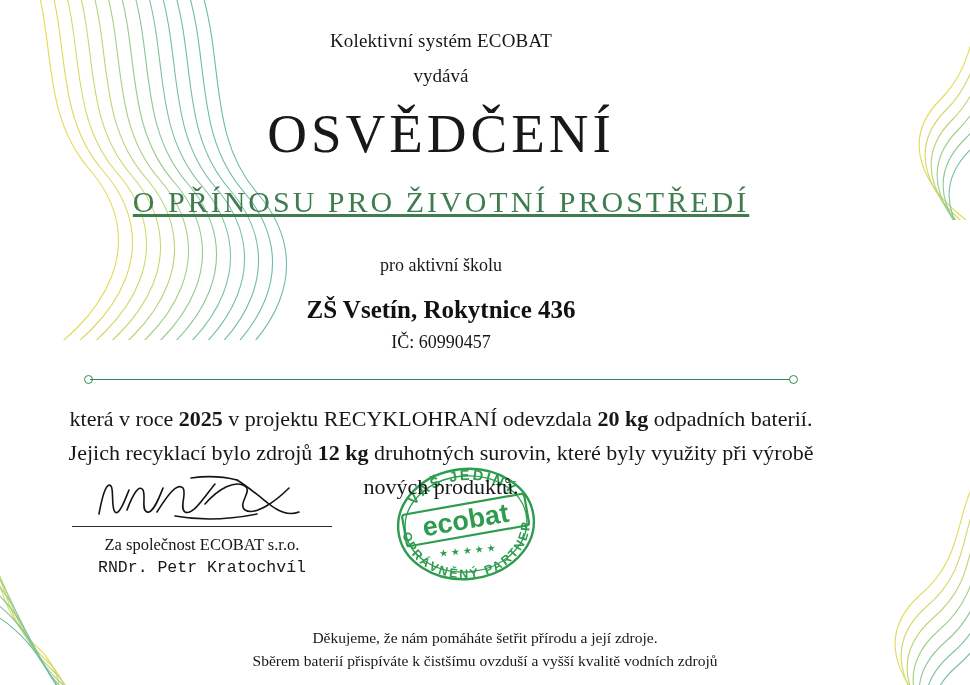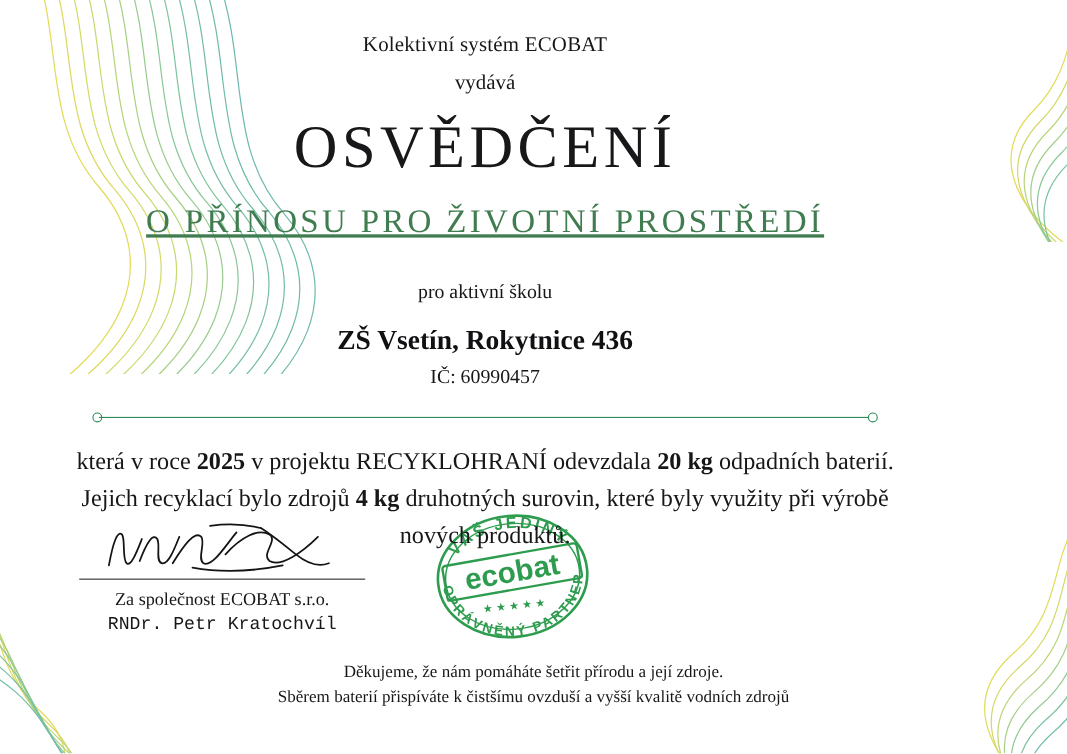--- a/index.html
+++ b/index.html
@@ -146,21 +146,21 @@
     left: 382px;
     top: 462px;
     width: 168px;
     height: 125px;
   }
 
   .footer {
     position: absolute;
     left: 0;
     right: 0;
-    bottom: 40px;
+    bottom: 13px;
     text-align: center;
     font-size: 15.5px;
     line-height: 1.45;
     color: #17171a;
   }
 </style>
 </head>
 <body>
 
 <div class="certificate">
@@ -235,21 +235,21 @@
       <span class="divider-dot left"></span>
       <span class="divider-line"></span>
       <span class="divider-dot right"></span>
     </div>
 
     <div class="body-text">
       <div>
         <span>která v roce </span><b>2025</b><span> v projektu RECYKLOHRANÍ odevzdala </span><b>20 kg</b><span> odpadních baterií.</span>
       </div>
       <div>
-        <span>Jejich recyklací bylo zdrojů </span><b>4 kg</b><span> druhotných surovin, které byly využity při výrobě nových produktů.</span>
+        <span>Jejich recyklací bylo zdrojů </span><b>12 kg</b><span> druhotných surovin, které byly využity při výrobě nových produktů.</span>
       </div>
     </div>
   </div>
 
   <div class="signature-block">
     <div class="sig-img">
       <svg width="230" height="54" viewBox="0 0 230 54">
         <g fill="none" stroke="#141414" stroke-width="1.6" stroke-linecap="round">
           <path d="M12 44 C 16 22, 20 12, 24 16 C 27 20, 24 38, 28 42 C 32 46, 38 30, 42 20"></path>
           <path d="M40 40 C 46 24, 52 14, 56 20 C 59 26, 54 40, 60 42 C 66 44, 72 28, 76 18"></path>

